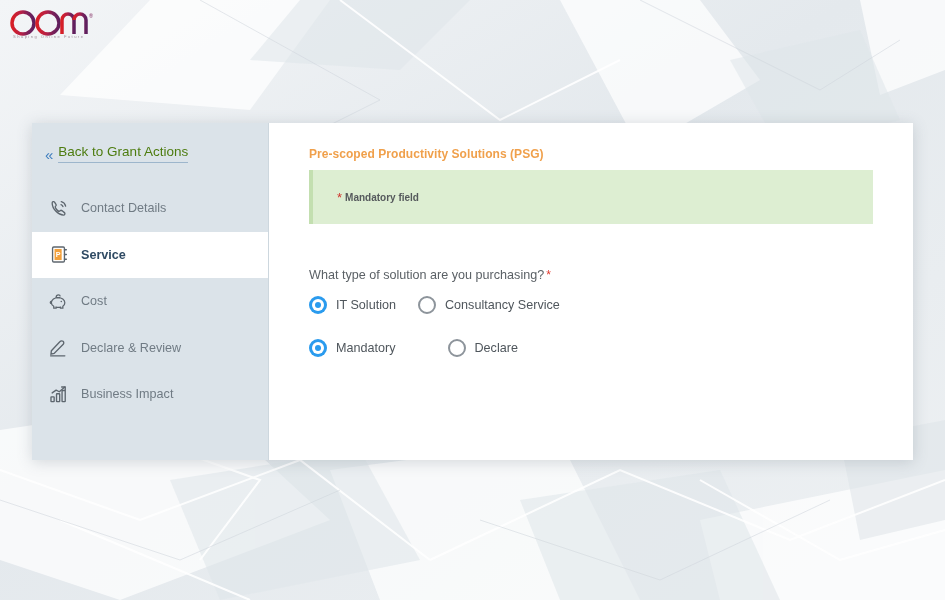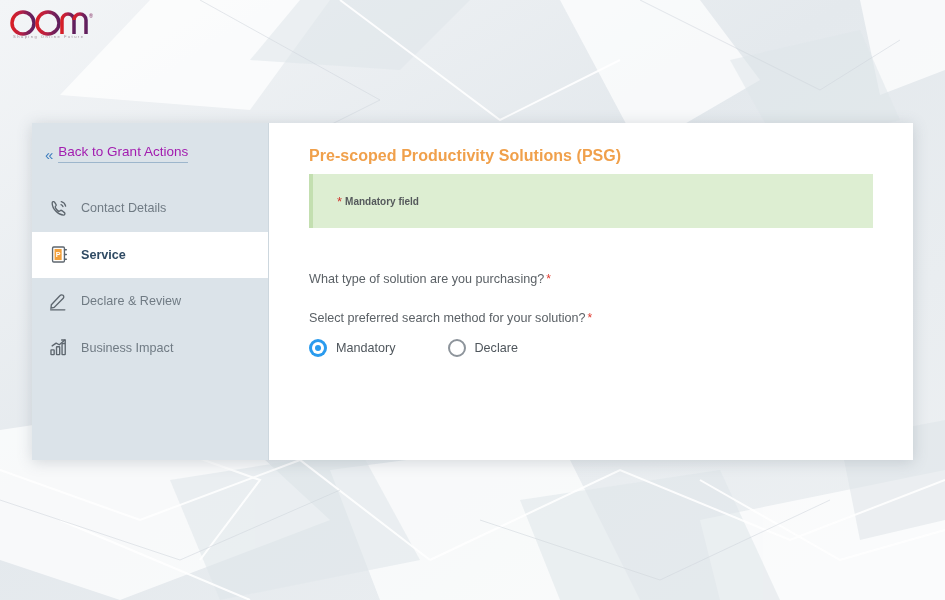--- a/index.html
+++ b/index.html
@@ -77,21 +77,21 @@
     padding-left: 13px;
   }
   #back-chevrons {
     color: #3f7fbf;
     font-size: 15px;
     line-height: 1;
     margin-right: 6px;
     letter-spacing: -1px;
   }
   #back-link-label {
-    color: #a21caf;
+    color: #4d7c0f;
     font-size: 13.5px;
     border-bottom: 1px solid #9db6cc;
     padding-bottom: 2px;
     line-height: 1.1;
   }
 
   .nav-item {
     height: 46.5px;
     display: flex;
     align-items: center;
@@ -117,21 +117,21 @@
   
   #content {
     flex: 1;
     background: #ffffff;
     padding: 24px 40px 0 40px;
     position: relative;
   }
 
   #eyebrow {
     color: #f0a04b;
-    font-size: 16px;
+    font-size: 12px;
     font-weight: bold;
     letter-spacing: 0.05px;
     margin-bottom: 9px;
   }
 
   #page-title {
     color: #1f5c9e;
     font-size: 19.5px;
     font-weight: bold;
     letter-spacing: 1.6px;
@@ -291,20 +291,32 @@
           <rect x="7" y="5" width="9" height="14" fill="#f2a03c"></rect>
           <text x="11.5" y="15" font-size="9" font-weight="bold" fill="#ffffff" text-anchor="middle" font-family="'Liberation Sans', sans-serif">P</text>
           <line x1="19.5" y1="6" x2="22" y2="6" stroke="#5d666e" stroke-width="1.6" stroke-linecap="round"></line>
           <line x1="19.5" y1="12" x2="22" y2="12" stroke="#5d666e" stroke-width="1.6" stroke-linecap="round"></line>
           <line x1="19.5" y1="18" x2="22" y2="18" stroke="#5d666e" stroke-width="1.6" stroke-linecap="round"></line>
         </svg>
       </span>
       <span>Service</span>
     </div>
 
+    <div class="nav-item">
+      <span class="nav-icon">
+        <svg width="19" height="19" viewBox="0 0 24 24" fill="none" stroke="#5d666e" stroke-width="1.6">
+          <path d="M3 13.5 C3 9.5 7 7 11.5 7 C16 7 20 9.5 20 13.5 C20 15.5 19 17 17.5 18 L17.5 20.5 L14.5 20.5 L14.5 19.2 C13.6 19.4 12.6 19.5 11.5 19.5 C10.6 19.5 9.7 19.4 9 19.2 L9 20.5 L6 20.5 L6 18 C4.2 17 3 15.4 3 13.5 Z"></path>
+          <circle cx="15.5" cy="12" r="1" fill="#5d666e" stroke="none"></circle>
+          <path d="M3 12 C1.6 12 1.2 13.6 2.2 14.4" stroke-linecap="round"></path>
+          <path d="M9 6.8 C9 4.8 10.2 3.5 12 3.5 C13.2 3.5 14 4.2 14 5" stroke-linecap="round"></path>
+          <line x1="10" y1="7" x2="13.5" y2="7" stroke-linecap="round"></line>
+        </svg>
+      </span>
+      <span>Cost</span>
+    </div>
 
     <div class="nav-item">
       <span class="nav-icon">
         <svg width="19" height="19" viewBox="0 0 24 24" fill="none" stroke="#5d666e" stroke-width="1.7">
           <path d="M3 16 L14 4.5 A2.6 2.6 0 0 1 18 8 L6.5 19.5 L2.5 20.5 Z"></path>
           <line x1="2" y1="22.5" x2="20" y2="22.5" stroke-linecap="round"></line>
         </svg>
       </span>
       <span>Declare &amp; Review</span>
     </div>
@@ -330,26 +342,33 @@
 
     <div id="mandatory-banner">
       <span class="req-star">*</span>
       <span class="banner-text">Mandatory field</span>
     </div>
 
     <div class="field-group">
       <div class="field-label">
         <span>What type of solution are you purchasing?</span><span class="req-star">*</span>
       </div>
+      <div class="radio-row">
+        <label class="radio-opt">
+          <span class="radio-mark on"></span>
+          <span class="radio-label">IT Solution</span>
+        </label>
+        <label class="radio-opt">
+          <span class="radio-mark off"></span>
+          <span class="radio-label">Consultancy Service</span>
+        </label>
+      </div>
     </div>
 
     <div class="field-group">
-      <div class="field-label">
-        <span>Select preferred search method for your solution?</span><span class="req-star">*</span>
-      </div>
       <div class="radio-row">
         <label class="radio-opt" style="margin-right:52px">
           <span class="radio-mark on"></span>
           <span class="radio-label">Mandatory</span>
         </label>
         <label class="radio-opt">
           <span class="radio-mark off"></span>
           <span class="radio-label">Declare</span>
         </label>
       </div>

